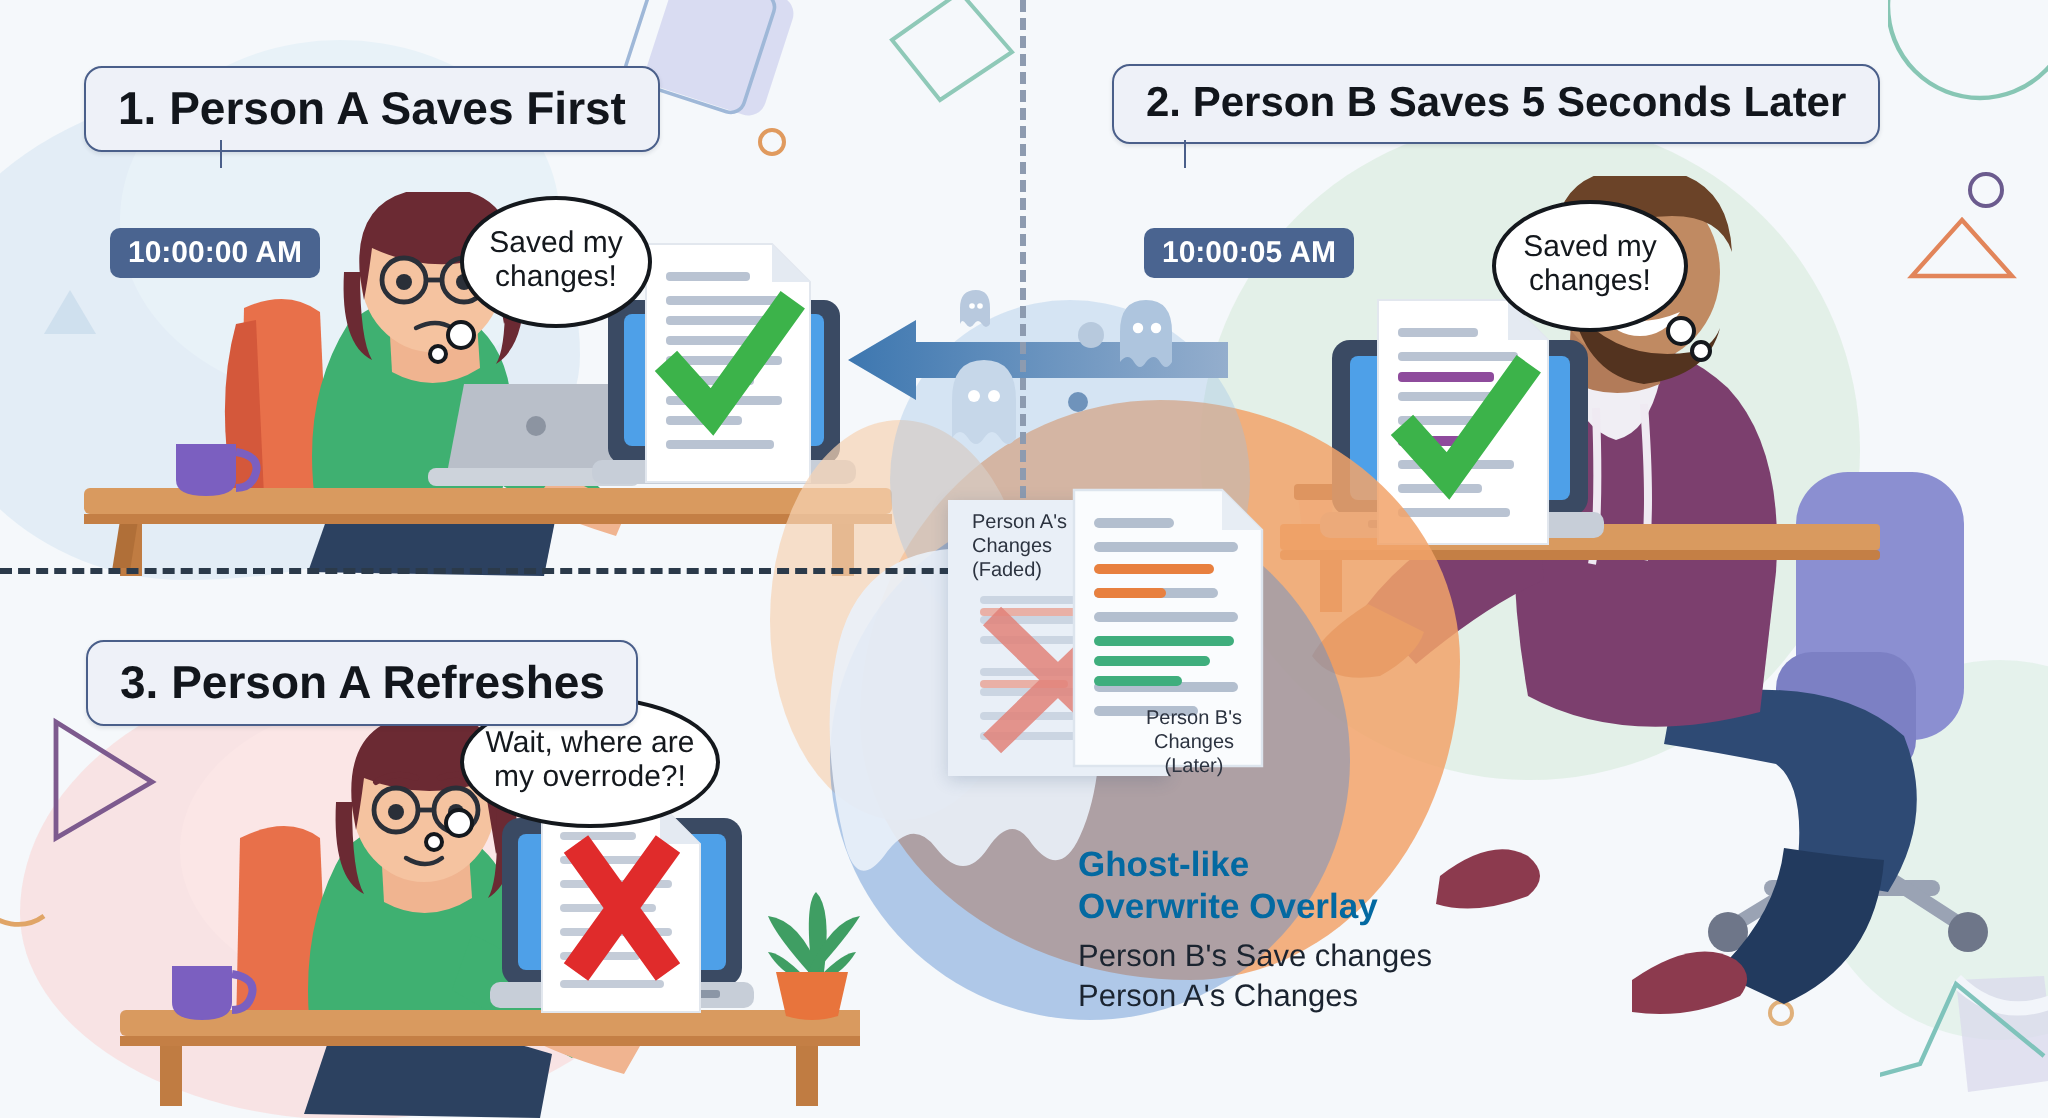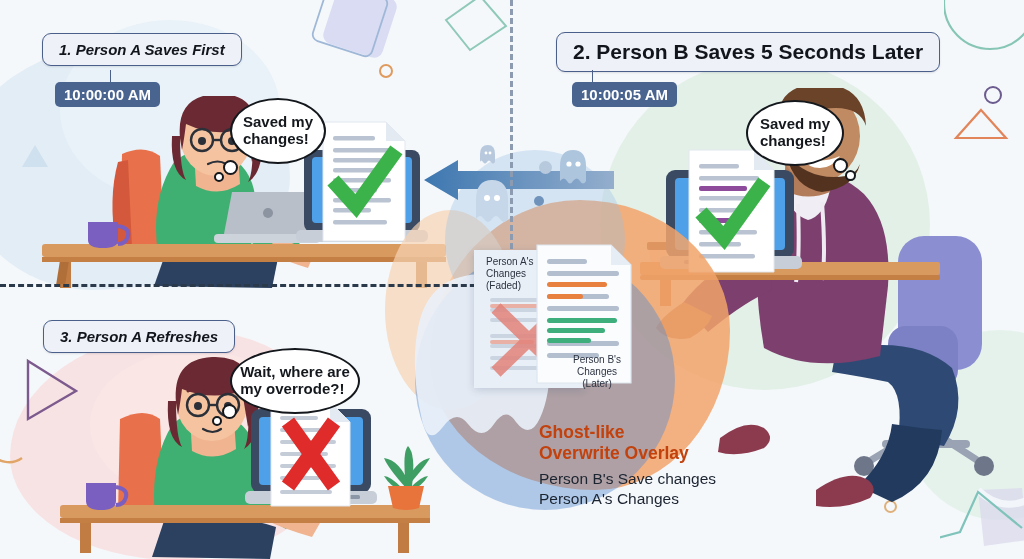--- a/index.html
+++ b/index.html
@@ -32,47 +32,47 @@
   
   .vdash{left:510px;top:0;width:0;height:285px;border-left:3px dashed #8d9bb0;}
   .hdash{left:0;top:284px;width:512px;height:0;border-top:3px dashed #2b3a4a;}
 
   
   .hdr{
     background:#eef1f8;border:1.6px solid #4a5f8a;border-radius:9px;
     padding:7px 16px;color:#12161c;font-weight:700;white-space:nowrap;
     box-shadow:0 1px 2px rgba(30,40,60,.12);
   }
-  .hdr.big{font-size:15px;font-style:italic;}
+  .hdr.big{font-size:23px;}
   .hdr.mid{font-size:21px;}
   .stem{width:0;border-left:1.6px solid #4a5f8a;}
   .stamp{
     background:#4a6490;color:#fff;border-radius:5px;
-    padding:4px 9px;font-size:15px;font-weight:600;white-space:nowrap;
+    padding:4px 9px;font-size:15px;font-weight:600;white-space:nowrap;margin-top:32px;
   }
 
   
   .bubble{
     background:#fff;border:2px solid #14181d;border-radius:50%;
-    display:flex;align-items:center;justify-content:center;
-    color:#14181d;line-height:1.12;font-size:15px;font-weight:700;
+    display:flex;align-items:center;justify-content:center;text-align:center;
+    color:#14181d;line-height:1.12;font-size:15px;font-weight:400;
   }
   .bdot{background:#fff;border:2px solid #14181d;border-radius:50%;}
 
   
   .deskwood{background:#d99a5f;border-radius:2px;}
   .deskwood-d{background:#c47f45;border-radius:2px;}
   .leg{background:#c07c42;}
 
   
   .ghostdoc{background:#e9eff7;box-shadow:0 2px 8px rgba(40,70,110,.2);}
   .mini{font-size:10px;line-height:1.22;color:#2c3340;font-weight:400;}
 
   
-  .capttl{font-size:17.5px;font-weight:700;color:#c2410c;line-height:1.22;}
+  .capttl{font-size:17.5px;font-weight:700;color:#0369a1;line-height:1.22;}
   .capsub{font-size:15.5px;font-weight:400;color:#1b2430;line-height:1.28;}
 </style>
 </head>
 <body>
 
 <div class="stage">
 
   <div class="blob blob-tl abs"></div>
   <div class="blob blob-tl2 abs"></div>
   <div class="blob blob-bl abs"></div>

